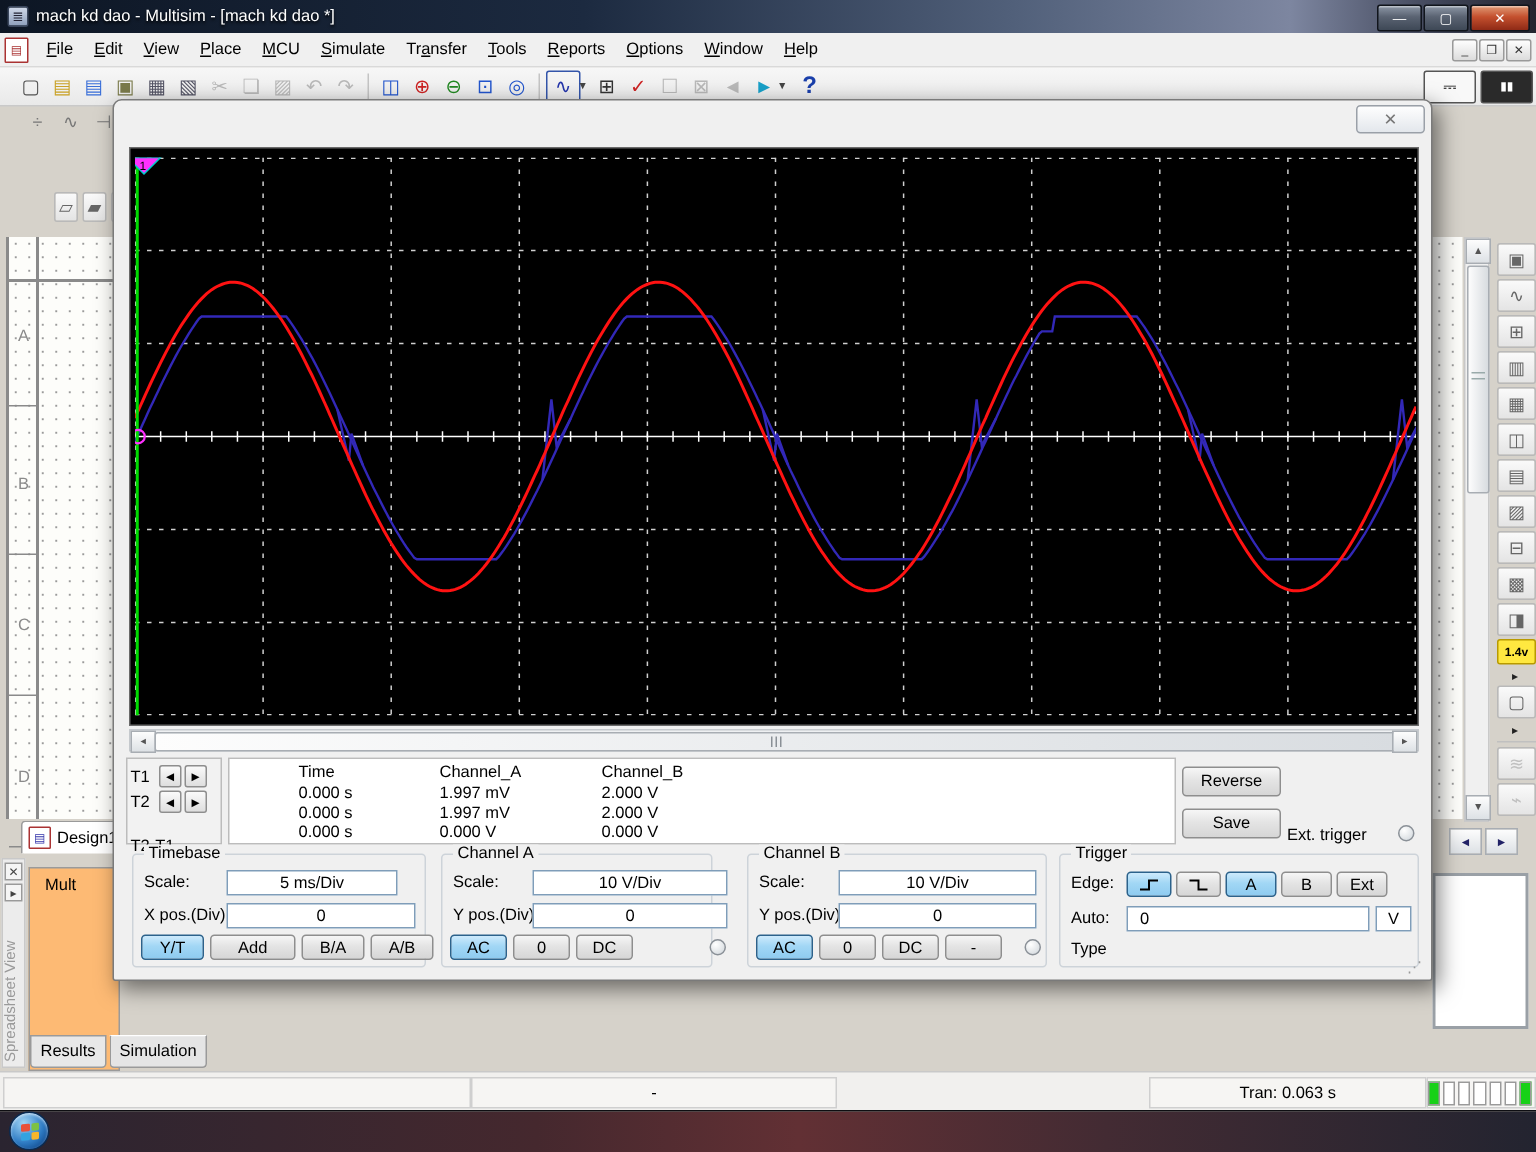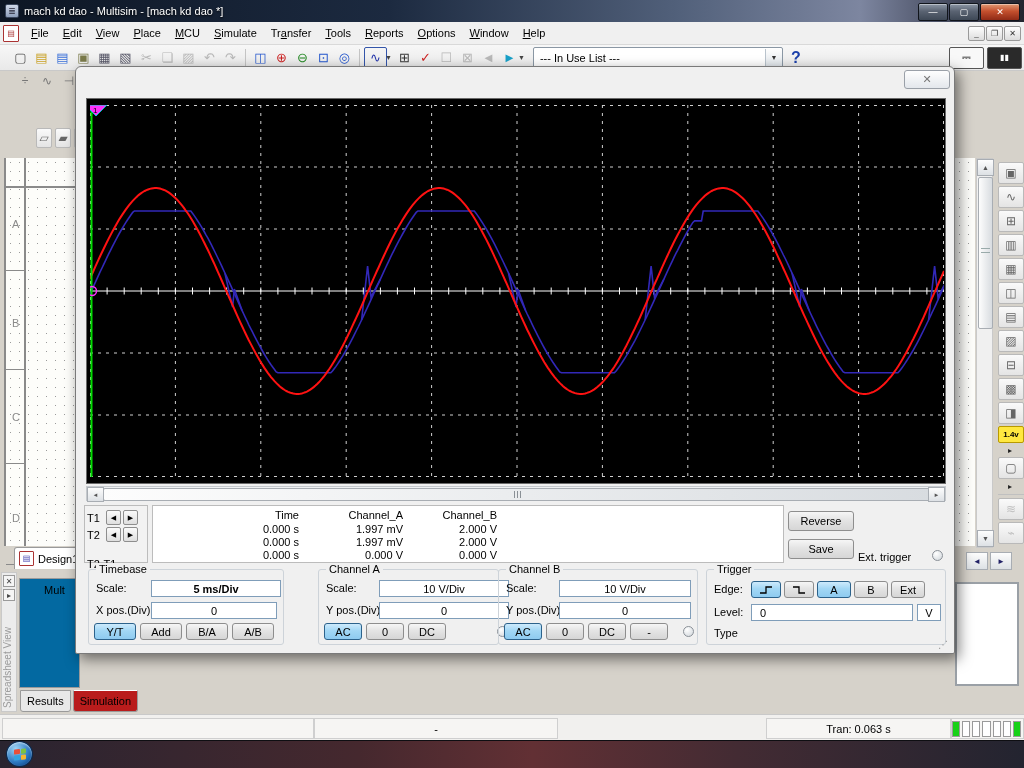--- a/index.html
+++ b/index.html
@@ -44,24 +44,24 @@
   .row-label{color:#8a8a8a;font-size:11px;}
   .frag-ic{color:#777;font-size:12px;width:18px;text-align:center;}
   #design-tab{left:14px;top:547px;width:100px;height:22px;background:#fff;border:1px solid #9a9a9a;border-bottom:none;
     border-radius:3px 3px 0 0;display:flex;align-items:center;padding-left:4px;}
   
   #ssv-strip{left:1px;top:572px;width:16px;height:140px;background:#ececec;border:1px solid #c9c9c9;}
   #ssv-title{left:2px;top:600px;width:13px;height:108px;color:#9a9a9a;font-size:10px;
     writing-mode:vertical-rl;transform:rotate(180deg);white-space:nowrap;}
   .ssv-btn{width:12px;height:12px;border:1px solid #9a9a9a;background:#f5f5f5;font-size:8px;
     display:flex;align-items:center;justify-content:center;color:#444;}
-  #ssv-panel{left:19px;top:578px;width:61px;height:110px;background:#0369a1;border:1px solid #9a9a9a;text-align:center;}
+  #ssv-panel{left:19px;top:578px;width:61px;height:136px;background:#fdba74;border:1px solid #9a9a9a;}
   .ssv-tab{height:20px;border:1px solid #9a9a9a;background:#e8e8e8;display:flex;align-items:center;
     justify-content:center;padding:0 6px;border-radius:0 0 3px 3px;}
-  .ssv-tab.active{background:#b91c1c;border-top-color:#fff;}
+  .ssv-tab.active{background:#e5e5e5;border-top-color:#fff;}
   
   #right-sheet{left:955px;top:158px;width:20px;height:388px;background:#fdfdfa;
     background-image:radial-gradient(#9a9a9a 0.8px,transparent 0.9px);background-size:9px 9px;}
   .vscroll{background:#f0f0f0;border:1px solid #c9c9c9;}
   .scr-btn{background:linear-gradient(#fdfdfd,#dde1e5);border:1px solid #a8adb3;color:#555;
     display:flex;align-items:center;justify-content:center;font-size:7px;}
   .scr-thumb{background:linear-gradient(90deg,#fdfdfd,#d8dce0);border:1px solid #a8adb3;border-radius:2px;}
   .instr-btn{width:24px;height:20px;border:1px solid #b9b9b9;border-radius:2px;background:linear-gradient(#fafafa,#e4e4e4);
     display:flex;align-items:center;justify-content:center;font-size:12px;color:#666;margin-bottom:2px;}
   #rb-panel{left:955px;top:582px;width:64px;height:104px;background:#fff;border:2px solid #9aa0a6;}
@@ -74,21 +74,21 @@
   #dlg-close{left:828px;top:3px;width:46px;height:19px;border:1px solid #9aa0a8;border-radius:3px;
     background:linear-gradient(#fefefe,#e3e7ec);display:flex;align-items:center;justify-content:center;
     color:#777;font-size:11px;}
   #scope-screen{left:10px;top:31px;width:860px;height:386px;background:#000;border:1px solid #6a6a6a;}
   #dlg-hscroll{left:10px;top:419px;width:860px;height:15px;background:#eef0f2;border:1px solid #c5c9cd;}
   .grip-bar{width:1px;height:7px;background:#8a9096;margin:0 1px;display:inline-block;}
   #tbox{left:8px;top:438px;width:64px;height:58px;background:#f2f2f2;border:1px solid #bcbcbc;padding:3px 2px;}
   .t-arrow{width:13px;height:13px;border:1px solid #8e8e8e;border-radius:2px;background:linear-gradient(#fafafa,#dedede);
     font-size:7px;display:flex;align-items:center;justify-content:center;margin-left:2px;}
   #readout{left:76px;top:438px;width:632px;height:58px;background:#fff;border:1px solid #bcbcbc;}
-  .ro-cell{position:absolute;width:100px;text-align:right;}
+  .ro-cell{position:absolute;width:100px;text-align:left;}
   .btn7{background:linear-gradient(#f6f6f6,#e4e4e4 45%,#d6d6d6);border:1px solid #8e8e8e;border-radius:3px;
     display:flex;align-items:center;justify-content:center;font-size:11px;color:#000;box-sizing:border-box;}
   .btn7.active{background:linear-gradient(#cdeafc,#a2d7f5 45%,#8ecbf0);border-color:#2c628b;}
   .gb{border:1px solid #cdd3d9;border-radius:3px;}
   .gb-legend{position:absolute;top:-7px;left:7px;background:#f0f0f0;padding:0 3px;font-size:11px;}
   .fld{background:#fff;border:1px solid #7f9db9;font-size:11px;display:flex;align-items:center;
     justify-content:center;box-sizing:border-box;}
   .fld.left{justify-content:flex-start;padding-left:8px;}
   .lbl{font-size:11px;}
   .radio{width:11px;height:11px;border-radius:50%;border:1px solid #8a9097;
@@ -169,24 +169,20 @@
       <span class="tb-sep"></span>
       <span class="tb-ic boxed" style="color: rgb(34, 51, 170);">∿</span>
       <span class="tb-dd">▼</span>
       <span class="tb-ic" style="color: rgb(51, 51, 51);">⊞</span>
       <span class="tb-ic" style="color: rgb(204, 34, 34);">✓</span>
       <span class="tb-ic disabled">☐</span>
       <span class="tb-ic disabled">⊠</span>
       <span class="tb-ic disabled">◄</span>
       <span class="tb-ic" style="color: rgb(24, 160, 200);">►</span>
       <span class="tb-dd">▼</span>
-      <div id="inuse-combo">
-        <span class="txt">--- In Use List ---</span>
-        <span class="arrow">▼</span>
-      </div>
       <span id="help-btn">?</span>
       <span style="margin-left: auto;"></span>
       <span class="sim-btn">⎓</span>
       <span class="sim-btn" style="background: rgb(42, 42, 42); color: rgb(255, 255, 255); font-size: 8px; margin-right: 2px;">▮▮</span>
     </div>
 
   <div class="abs" style="left:16px;top:74px;display:flex;gap:4px;" id="comp-frag">
       <span class="frag-ic">÷</span>
       <span class="frag-ic">∿</span>
       <span class="frag-ic">⊣</span>
@@ -392,32 +388,32 @@
       </div>
 
     <div class="abs btn7" style="left:712px;top:444px;width:66px;height:20px;">Reverse</div>
     <div class="abs btn7" style="left:712px;top:472px;width:66px;height:20px;">Save</div>
     <div class="abs lbl" style="left:782px;top:484px;">Ext. trigger</div>
     <div class="abs radio" style="left:856px;top:483px;"></div>
 
     <div class="abs gb" style="left:12px;top:502px;width:196px;height:76px;">
       <span class="gb-legend">Timebase</span>
       <span class="abs lbl" style="left:7px;top:12px;">Scale:</span>
-      <div class="abs fld" style="left:62px;top:10px;width:130px;height:17px;font-weight:bold;">5 ms/Div</div>
+      <div class="abs fld" style="left:62px;top:10px;width:114px;height:17px;">5 ms/Div</div>
       <span class="abs lbl" style="left:7px;top:34px;">X pos.(Div):</span>
       <div class="abs fld" style="left:62px;top:32px;width:126px;height:17px;">0</div>
       <div class="abs" style="left:5px;top:53px;display:flex;gap:4px;">
           <div class="btn7 active" style="width: 42px; height: 17px;">Y/T</div>
-          <div class="btn7" style="width: 42px; height: 17px;">Add</div>
+          <div class="btn7" style="width: 57px; height: 17px;">Add</div>
           <div class="btn7" style="width: 42px; height: 17px;">B/A</div>
           <div class="btn7" style="width: 42px; height: 17px;">A/B</div>
         </div>
     </div>
 
-    <div class="abs gb" style="left:218px;top:502px;width:181px;height:76px;margin-left:24px;">
+    <div class="abs gb" style="left:218px;top:502px;width:181px;height:76px;">
       <span class="gb-legend">Channel A</span>
       <span class="abs lbl" style="left:7px;top:12px;">Scale:</span>
       <div class="abs fld" style="left:60px;top:10px;width:130px;height:17px;">10  V/Div</div>
       <span class="abs lbl" style="left:7px;top:34px;">Y pos.(Div):</span>
       <div class="abs fld" style="left:60px;top:32px;width:130px;height:17px;">0</div>
       <div class="abs" style="left:5px;top:53px;display:flex;gap:4px;">
           <div class="btn7 active" style="width: 38px; height: 17px;">AC</div>
           <div class="btn7" style="width: 38px; height: 17px;">0</div>
           <div class="btn7" style="width: 38px; height: 17px;">DC</div>
         </div>
@@ -450,21 +446,21 @@
           </div>
           <div class="btn7" style="width: 30px; height: 17px;">
             <svg width="14" height="12" viewBox="0 0 14 12">
               <path d="M1 3 H7 V9 H13" fill="none" stroke="#000" stroke-width="1.3"></path>
             </svg>
           </div>
           <div class="btn7 active" style="width: 34px; height: 17px;">A</div>
           <div class="btn7" style="width: 34px; height: 17px;">B</div>
           <div class="btn7" style="width: 34px; height: 17px;">Ext</div>
         </div>
-      <span class="abs lbl" style="left:7px;top:36px;">Level:</span>
+      <span class="abs lbl" style="left:7px;top:36px;">Auto:</span>
       <div class="abs fld left" style="left:44px;top:34px;width:162px;height:17px;">0</div>
       <div class="abs fld" style="left:210px;top:34px;width:24px;height:17px;">V</div>
       <span class="abs lbl" style="left:7px;top:57px;">Type</span>
     </div>
     <div class="abs" style="left:862px;top:572px;color:#999;font-size:10px;">⋰</div>
   </div>
 
   <div id="statusbar" class="abs">
       <div class="sb-sec" style="left: 2px; width: 310px;"></div>
       <div class="sb-sec" style="left: 314px; width: 242px;">-</div>

